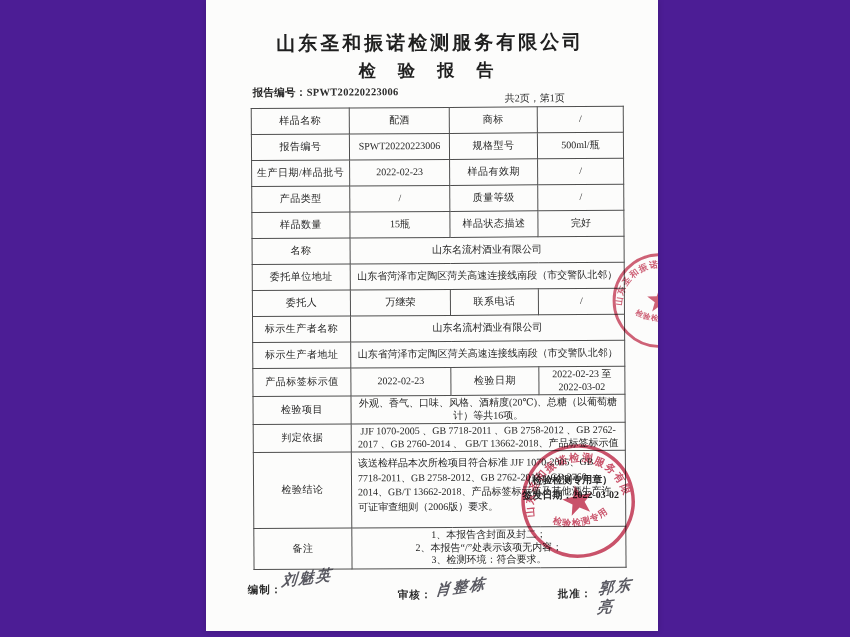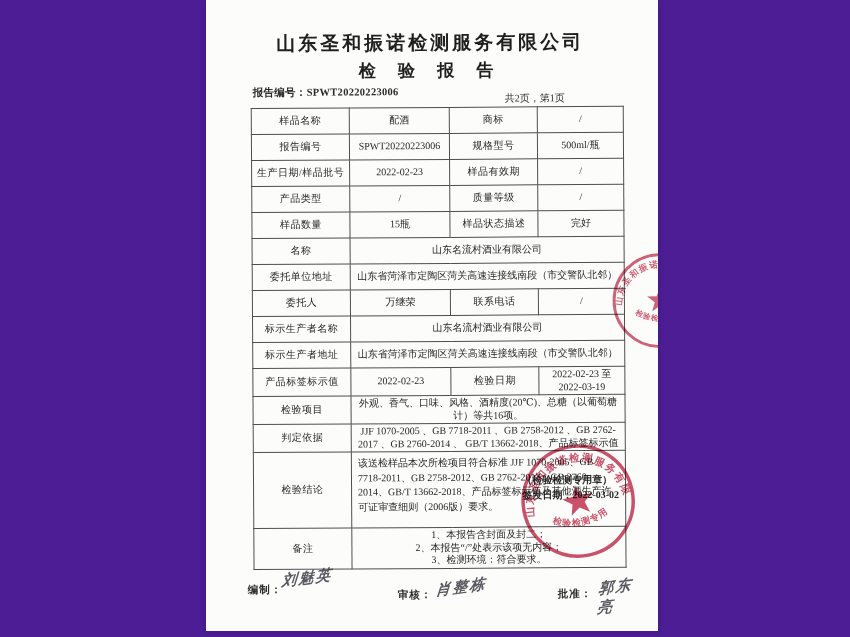--- a/index.html
+++ b/index.html
@@ -116,21 +116,21 @@
         <tr style="height:26px">
           <td class="lbl">标示生产者地址</td>
           <td colspan="3">山东省菏泽市定陶区菏关高速连接线南段（市交警队北邻）</td>
         </tr>
         <tr style="height:26px">
           <td class="lbl">产品标签标示值</td>
           <td>2022-02-23</td>
           <td class="lbl">检验日期</td>
           <td class="two-line">
             <div>2022-02-23 至</div>
-            <div>2022-03-19</div>
+            <div>2022-03-02</div>
           </td>
         </tr>
         <tr style="height:28px">
           <td class="lbl">检验项目</td>
           <td colspan="3" class="left">外观、香气、口味、风格、酒精度(20℃)、总糖（以葡萄糖计）等共16项。</td>
         </tr>
         <tr style="height:28px">
           <td class="lbl">判定依据</td>
           <td colspan="3" class="left">JJF 1070-2005 、GB 7718-2011 、GB 2758-2012 、GB 2762-2017 、GB 2760-2014 、 GB/T 13662-2018、产品标签标示值</td>
         </tr>

